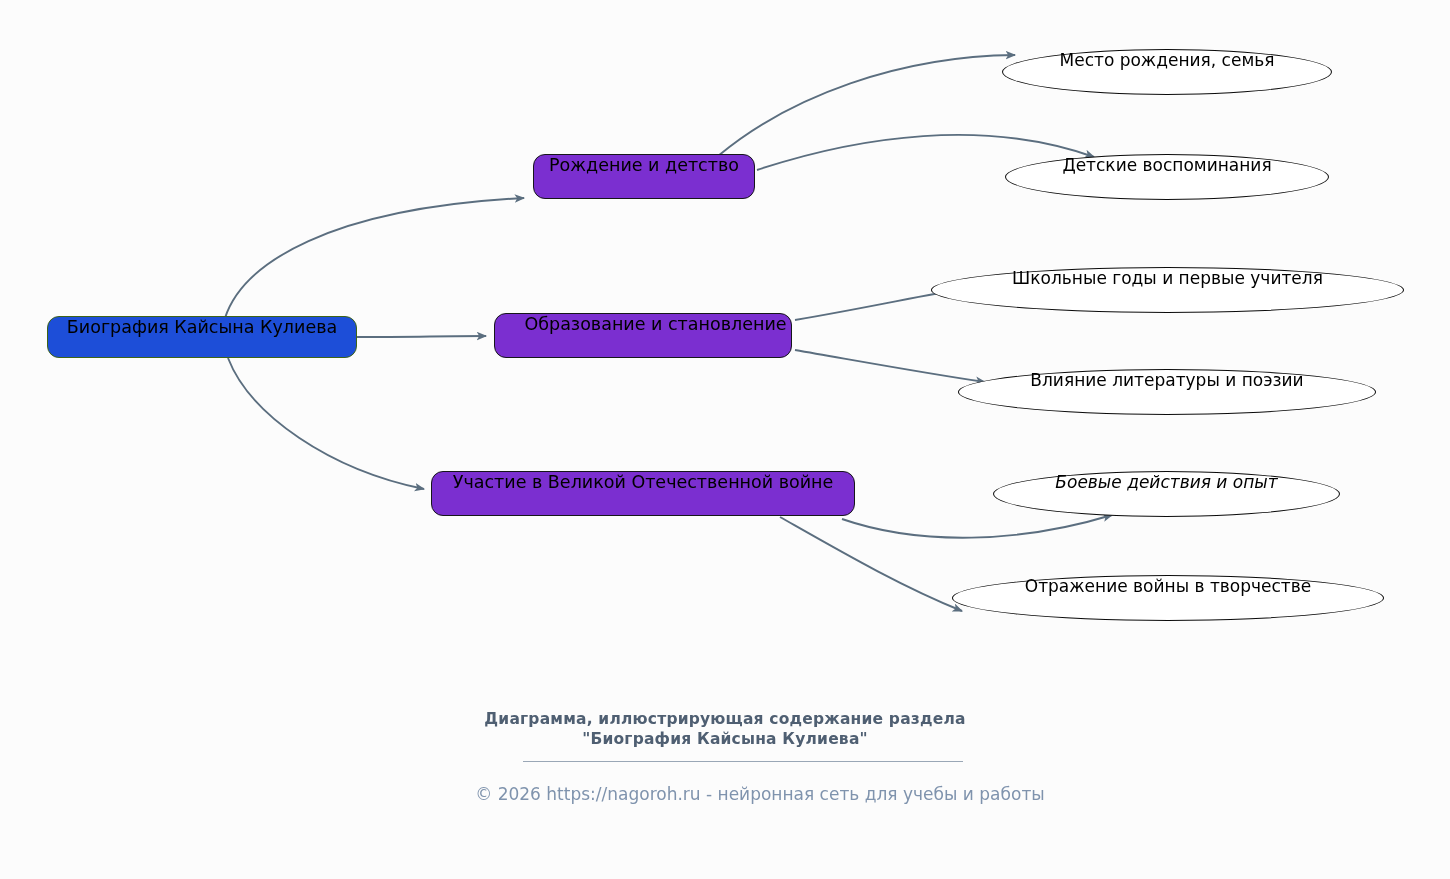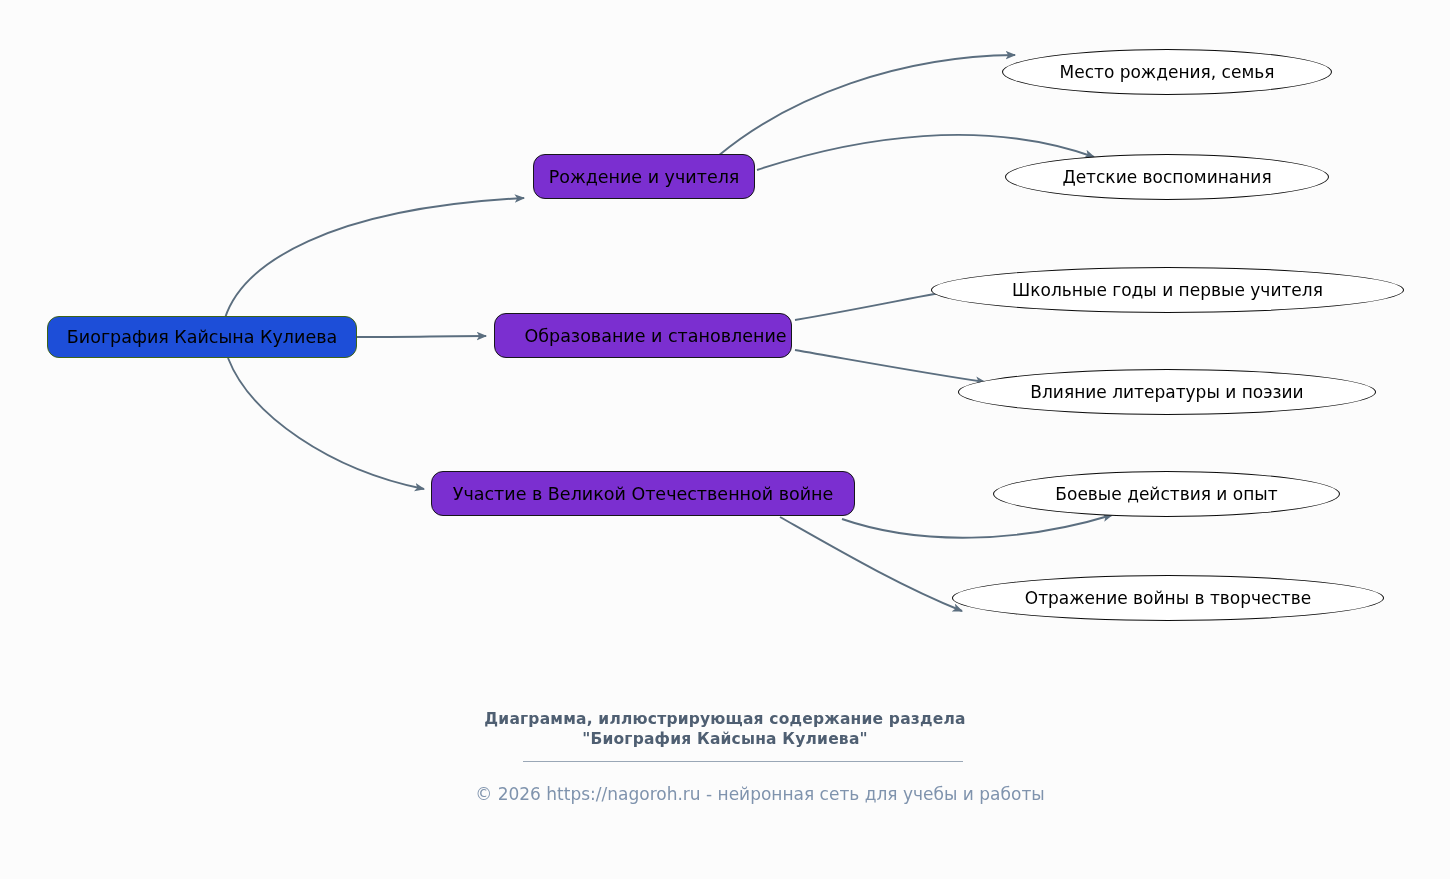--- a/index.html
+++ b/index.html
@@ -21,21 +21,21 @@
     position: absolute;
     left: 0;
     top: 0;
     width: 1450px;
     height: 879px;
   }
   .node {
     position: absolute;
     box-sizing: border-box;
     display: flex;
-    align-items: center;
+    align-items: flex-start;
     justify-content: center;
     text-align: center;
     color: #000000;
     white-space: nowrap;
   }
   .node-root {
     background: #1d4ed8;
     border: 1.6px solid #3f6415;
     border-radius: 12px;
     font-size: 17.5px;
@@ -105,21 +105,21 @@
       <path d="M842,519 C920,546 1020,543 1112,515"></path>
       <path d="M780,517 C840,551 900,586 962,611"></path>
     </g>
   </svg>
 
   <div class="node node-root" style="left:47px; top:316px; width:310px; height:42px;">
     <span>Биография Кайсына Кулиева</span>
   </div>
 
   <div class="node node-branch" style="left:533px; top:154px; width:222px; height:45px;">
-    <span>Рождение и учителя</span>
+    <span>Рождение и детство</span>
   </div>
 
   <div class="node node-branch" style="left:494px; top:313px; width:298px; height:45px;padding-left:25px;">
     <span>Образование и становление</span>
   </div>
 
   <div class="node node-branch" style="left:431px; top:471px; width:424px; height:45px;">
     <span>Участие в Великой Отечественной войне</span>
   </div>
 
@@ -132,21 +132,21 @@
   </div>
 
   <div class="node node-leaf" style="left:931px; top:267px; width:473px; height:46px;">
     <span>Школьные годы и первые учителя</span>
   </div>
 
   <div class="node node-leaf" style="left:958px; top:369px; width:418px; height:46px;">
     <span>Влияние литературы и поэзии</span>
   </div>
 
-  <div class="node node-leaf" style="left:993px; top:471px; width:347px; height:46px;">
+  <div class="node node-leaf" style="left:993px; top:471px; width:347px; height:46px;font-style:italic;">
     <span>Боевые действия и опыт</span>
   </div>
 
   <div class="node node-leaf" style="left:952px; top:575px; width:432px; height:46px;">
     <span>Отражение войны в творчестве</span>
   </div>
 
   <div class="caption" style="top:709px;">Диаграмма, иллюстрирующая содержание раздела</div>
   <div class="caption" style="top:729px;">"Биография Кайсына Кулиева"</div>
   <div class="caption-line"></div>

